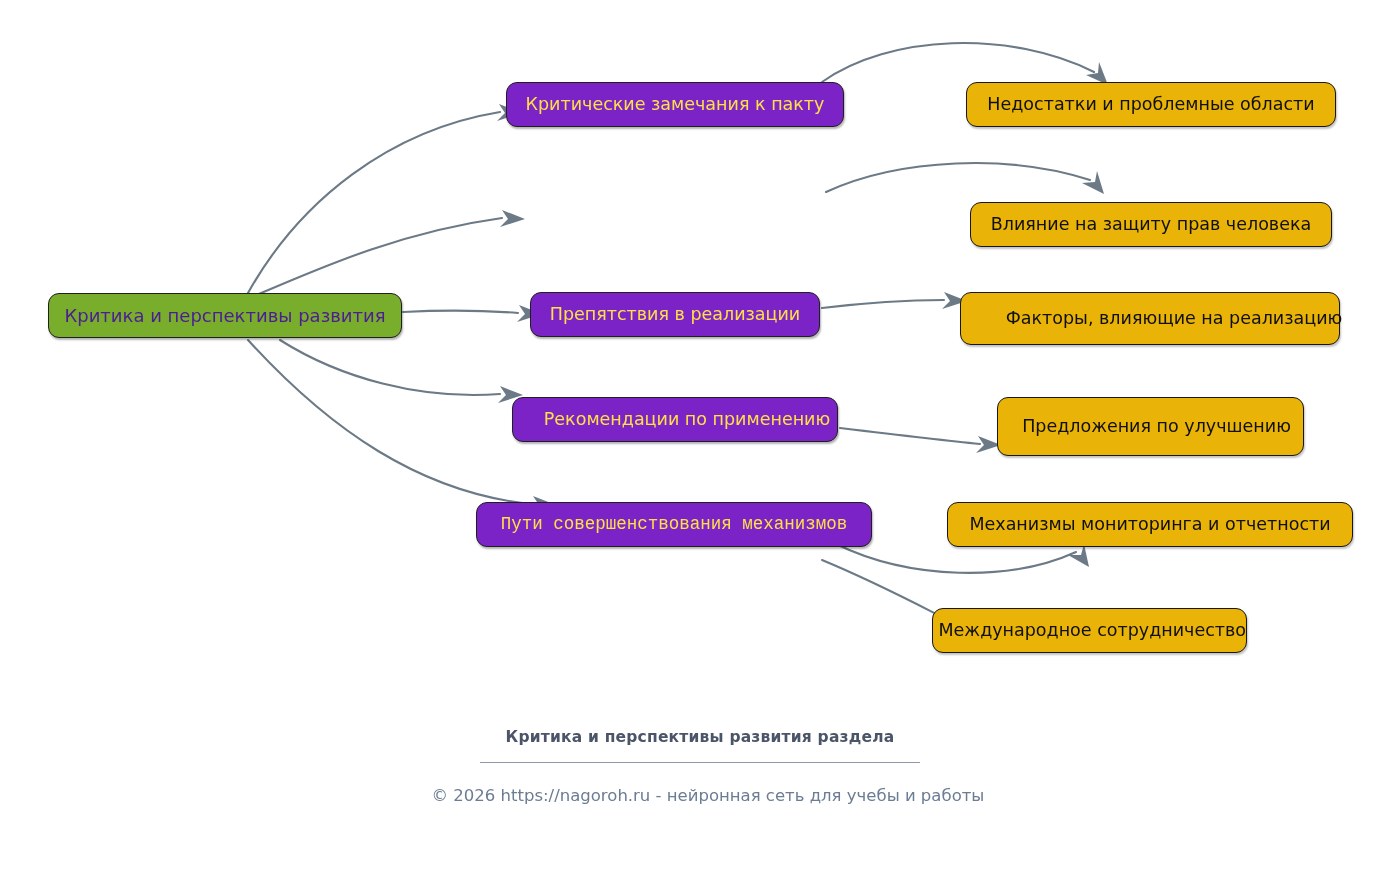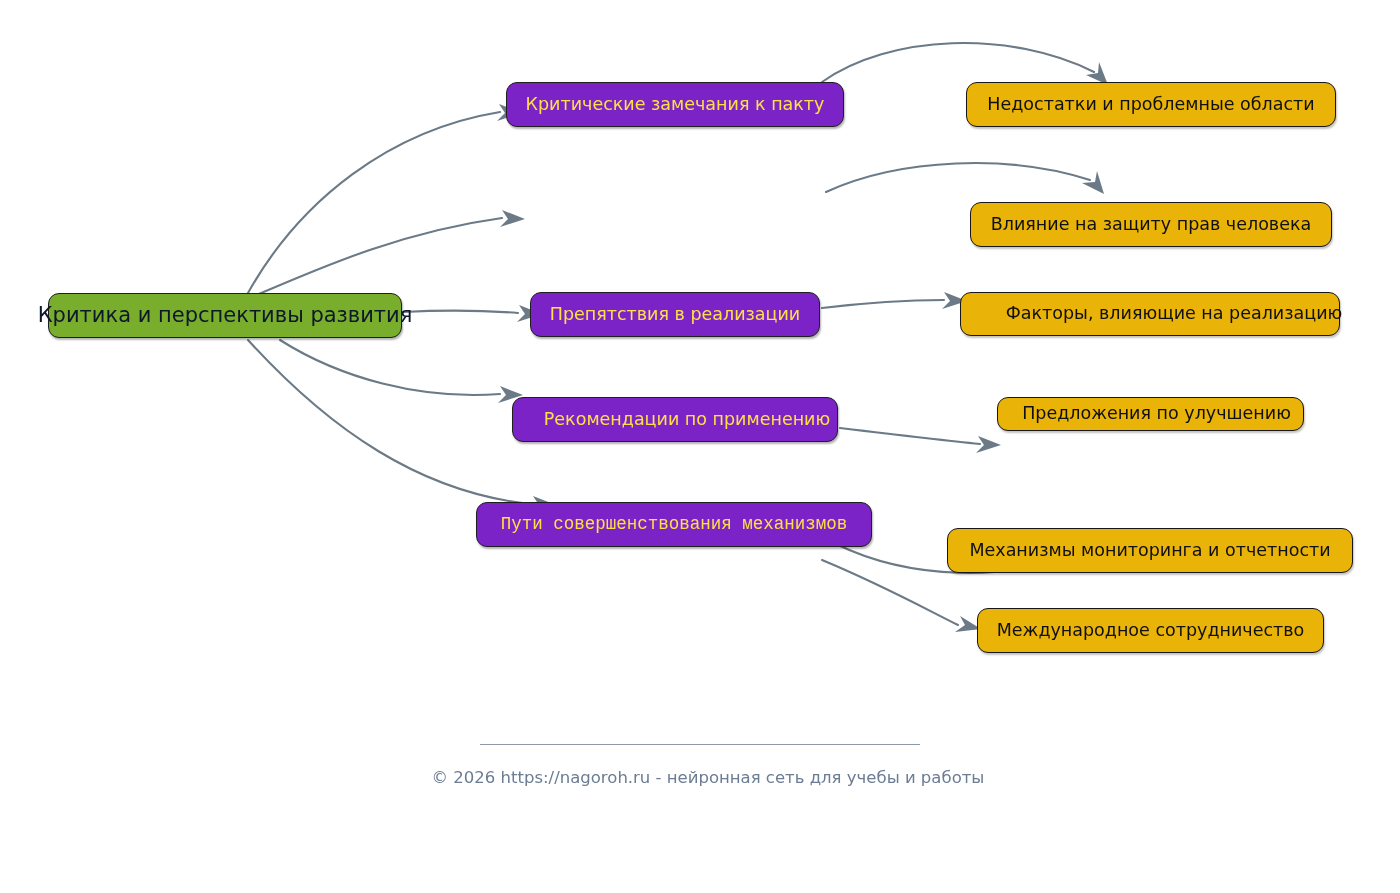--- a/index.html
+++ b/index.html
@@ -55,22 +55,22 @@
     display: block;
     white-space: nowrap;
   }
   .node-root {
     background: #79ad2c;
     border: 1.4px solid #1f1f1f;
     border-radius: 11px;
     box-shadow: 1px 2px 2px rgba(0,0,0,0.30);
   }
   .node-root .node-label {
-    color: #0f172a;
-    font-size: 21px;
+    color: #4c1d95;
+    font-size: 18px;
   }
   .node-branch {
     background: #7c23c8;
     border: 1.4px solid #1f1f1f;
     border-radius: 11px;
     box-shadow: 1px 2px 2px rgba(0,0,0,0.30);
   }
   .node-branch .node-label {
     color: #fde047;
     font-size: 17.5px;
@@ -192,42 +192,43 @@
 
 
   <div class="node node-leaf" style="left:970px; top:202px; width:362px; height:45px;">
     <span class="node-label">Влияние на защиту прав человека</span>
   </div>
 
   <div class="node node-branch" style="left:530px; top:292px; width:290px; height:45px;">
     <span class="node-label">Препятствия в реализации</span>
   </div>
 
-  <div class="node node-leaf" style="left:960px; top:292px; width:380px; height:44px;padding-left:48px;">
+  <div class="node node-leaf" style="left:960px; top:292px; width:380px; height:53px;padding-left:48px;">
     <span class="node-label">Факторы, влияющие на реализацию</span>
   </div>
 
   <div class="node node-branch" style="left:512px; top:397px; width:326px; height:45px;padding-left:24px;">
     <span class="node-label">Рекомендации по применению</span>
   </div>
 
-  <div class="node node-leaf" style="left:997px; top:397px; width:307px; height:34px;padding-left:12px;">
+  <div class="node node-leaf" style="left:997px; top:397px; width:307px; height:59px;padding-left:12px;">
     <span class="node-label">Предложения по улучшению</span>
   </div>
 
   <div class="node node-branch" style="left:476px; top:502px; width:396px; height:45px;font-family:Liberation Mono, monospace;">
     <span class="node-label">Пути совершенствования механизмов</span>
   </div>
 
-  <div class="node node-leaf" style="left:947px; top:528px; width:406px; height:45px;">
+  <div class="node node-leaf" style="left:947px; top:502px; width:406px; height:45px;">
     <span class="node-label">Механизмы мониторинга и отчетности</span>
   </div>
 
-  <div class="node node-leaf" style="left:977px; top:608px; width:347px; height:45px;">
+  <div class="node node-leaf" style="left:932px; top:608px; width:315px; height:45px;justify-content:flex-end;">
     <span class="node-label">Международное сотрудничество</span>
   </div>
 
   <div class="footer">
+    <p class="footer-title">Критика и перспективы развития раздела</p>
     <hr class="footer-rule">
     <p class="footer-copyright">© 2026 https://nagoroh.ru - нейронная сеть для учебы и работы</p>
   </div>
 
 </div>
 
 </body></html>

